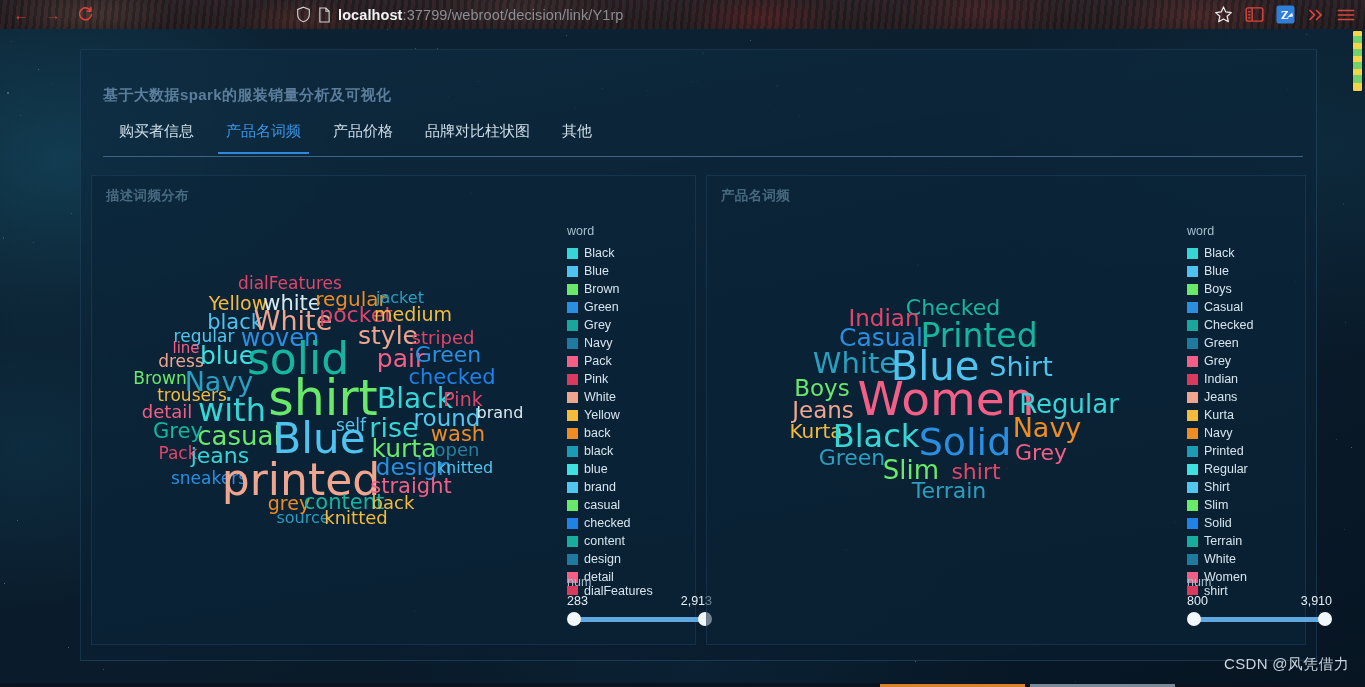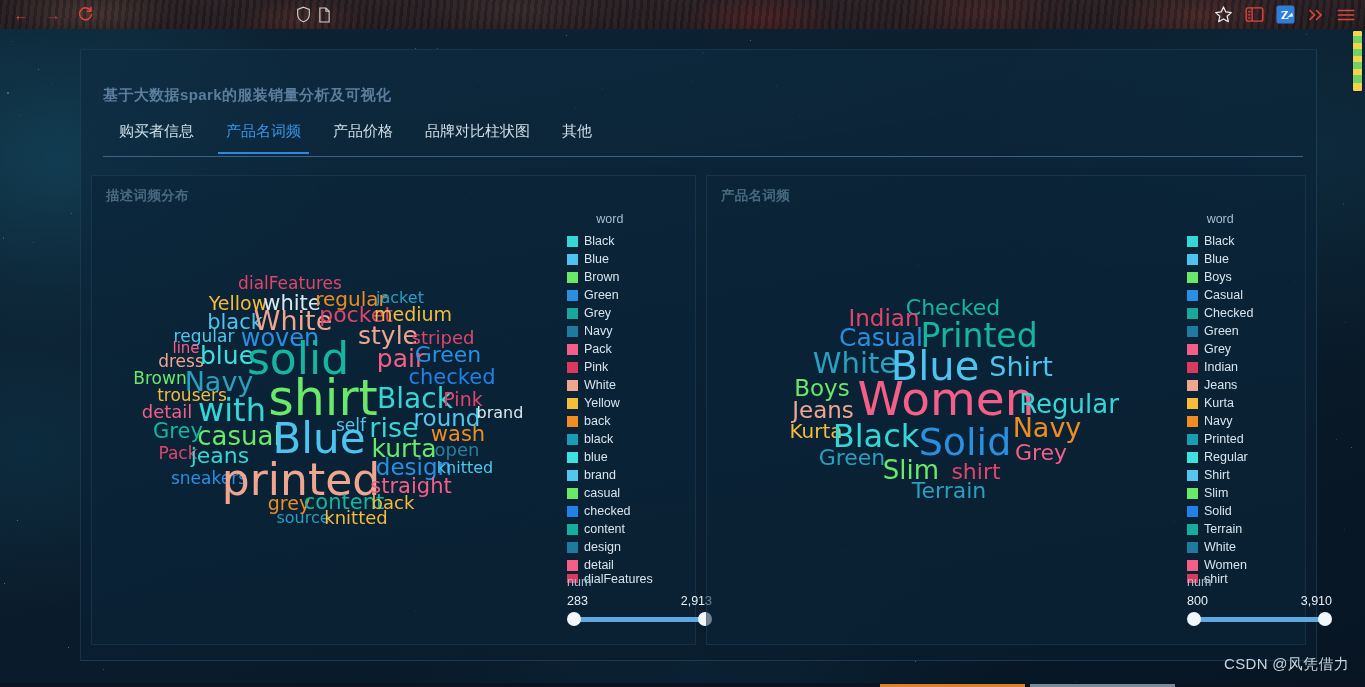--- a/index.html
+++ b/index.html
@@ -108,21 +108,21 @@
   .panel-title {
     position:absolute; left:14px; top:11px; font-size:13.5px; color:#47697f; font-weight:700; letter-spacing:.3px;
   }
 
   
   .cloud { position:absolute; left:0; top:30px; width:100%; height:400px; }
   .w { position:absolute; white-space:nowrap; line-height:1;
        font-family:"DejaVu Sans","Liberation Sans",sans-serif; transform:translate(-50%,-50%); }
 
   
-  .legend { position:absolute; top:36px;text-align:center; }
+  .legend { position:absolute; top:48px; }
   .legend-left  { left: 475px; }
   .legend-right { left: 480px; }
   .legend-head { font-size:12.5px; color:#a8bfce; margin-bottom:6px; }
   .lg-row { display:flex; align-items:center; height:18px; margin-bottom:0px; }
   .lg-sw { width:11px; height:11px; margin-right:6px; flex:none; }
   .lg-lb { font-size:12.5px; color:#d7e5ee; }
 
   
   .slider-wrap { position:absolute; bottom:18px; }
   .slider-left  { left: 475px; width:145px; }
@@ -164,20 +164,21 @@
   </div>
 
   <div class="addr-zone">
     <svg class="shield-ic" viewBox="0 0 16 18">
       <path d="M8 1.2 L14.2 3.6 V9 C14.2 13 11 15.8 8 16.8 C5 15.8 1.8 13 1.8 9 V3.6 Z" fill="none" stroke="#cfd2d6" stroke-width="1.2"></path>
     </svg>
     <svg class="page-ic" viewBox="0 0 14 17">
       <path d="M2 1 H8.5 L12 4.5 V16 H2 Z" fill="none" stroke="#cfd2d6" stroke-width="1.2"></path>
       <path d="M8.5 1 V4.5 H12" fill="none" stroke="#cfd2d6" stroke-width="1.2"></path>
     </svg>
+    <div class="url-text"><b>localhost</b><span>:37799/webroot/decision/link/Y1rp</span></div>
   </div>
 
   <div class="right-btns">
     <div class="rb">
       <svg width="19" height="19" viewBox="0 0 20 20" fill="none" stroke="#e9ecef" stroke-width="1.3">
         <path d="M10 2 L12.4 7.3 L18.2 8 L13.9 11.9 L15.1 17.6 L10 14.7 L4.9 17.6 L6.1 11.9 L1.8 8 L7.6 7.3 Z" stroke-linejoin="round"></path>
       </svg>
     </div>
     <div class="rb">
       <svg width="19" height="17" viewBox="0 0 20 18" fill="none" stroke="#e0453c" stroke-width="1.5">

